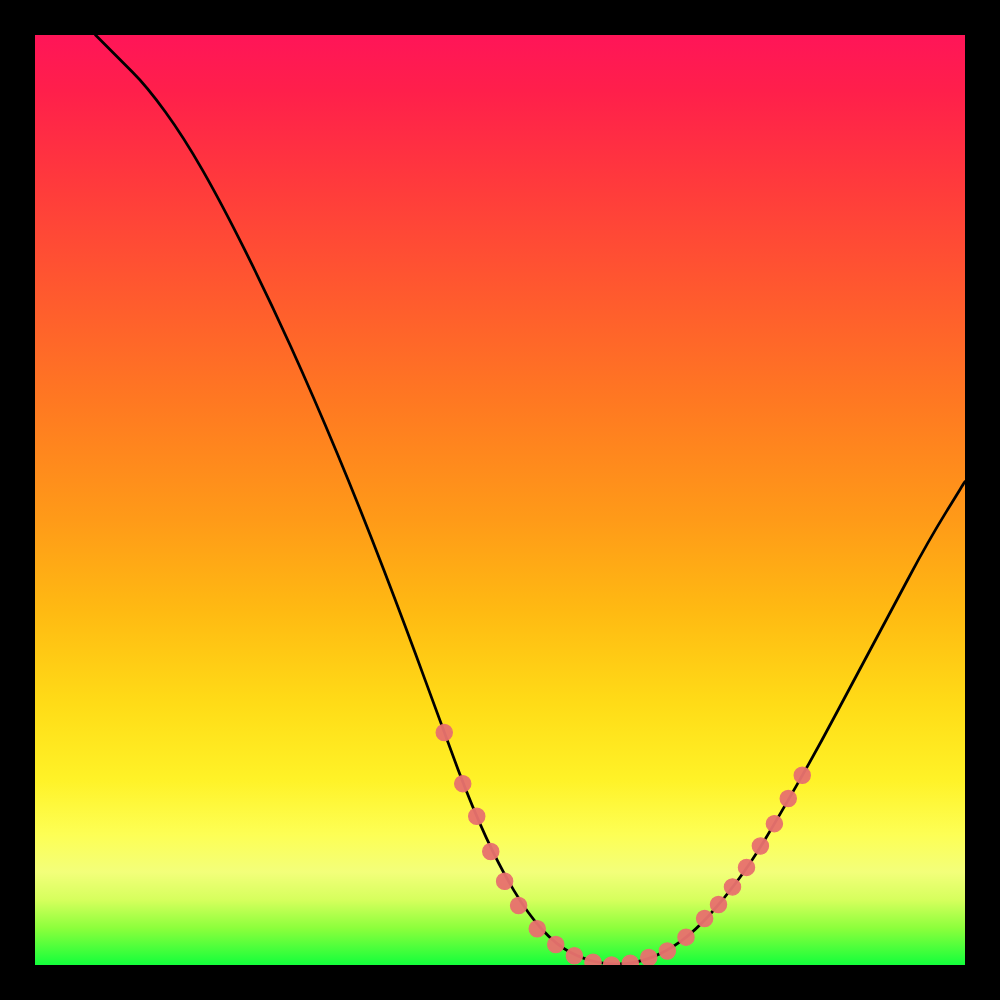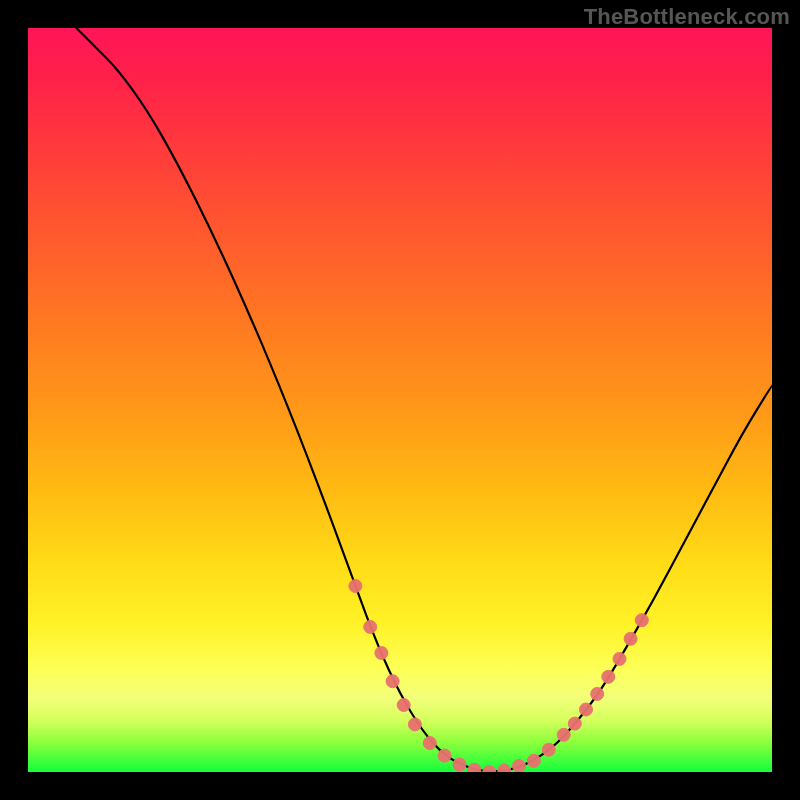--- a/index.html
+++ b/index.html
@@ -77,21 +77,20 @@
   }
   .markers {
     opacity: 0.96;
   }
 </style>
 </head>
 <body>
 
 <div class="stage">
 
-  <div class="watermark">TheBottleneck.com</div>
 
   <div class="plot">
     <div class="gradient"></div>
 
     <svg class="curve" viewBox="0 0 744 744" preserveAspectRatio="none">
       <path id="curve-path" class="thick" d="M 48.4 0.0 Q 67.0 18.6 78.1 29.8 Q 89.3 40.9 104.2 61.4 Q 119.0 81.8 133.9 107.9 Q 148.8 133.9 167.4 171.1 Q 186.0 208.3 204.6 249.2 Q 223.2 290.2 241.8 334.8 Q 260.4 379.4 279.0 427.8 Q 297.6 476.2 312.5 517.1 Q 327.4 558.0 338.5 587.8 Q 349.7 617.5 360.8 641.7 Q 372.0 665.9 383.2 684.5 Q 394.3 703.1 405.5 715.4 Q 416.6 727.6 427.8 733.6 Q 439.0 739.5 450.1 741.8 Q 461.3 744.0 472.4 742.9 Q 483.6 741.8 494.8 737.3 Q 505.9 732.8 517.1 724.7 Q 528.2 716.5 539.4 704.2 Q 550.6 691.9 561.7 677.0 Q 572.9 662.2 584.0 643.6 Q 595.2 625.0 610.1 598.9 Q 625.0 572.9 639.8 545.0 Q 654.7 517.1 669.6 489.2 Q 684.5 461.3 699.4 433.4 Q 714.2 405.5 729.1 381.3 T 744.0 357.1"></path>
       <g id="markers" class="markers">
           <circle cx="327.4" cy="558.0" r="6.5"></circle>
           <circle cx="342.2" cy="598.9" r="6.5"></circle>
           <circle cx="353.4" cy="625.0" r="6.5"></circle>

